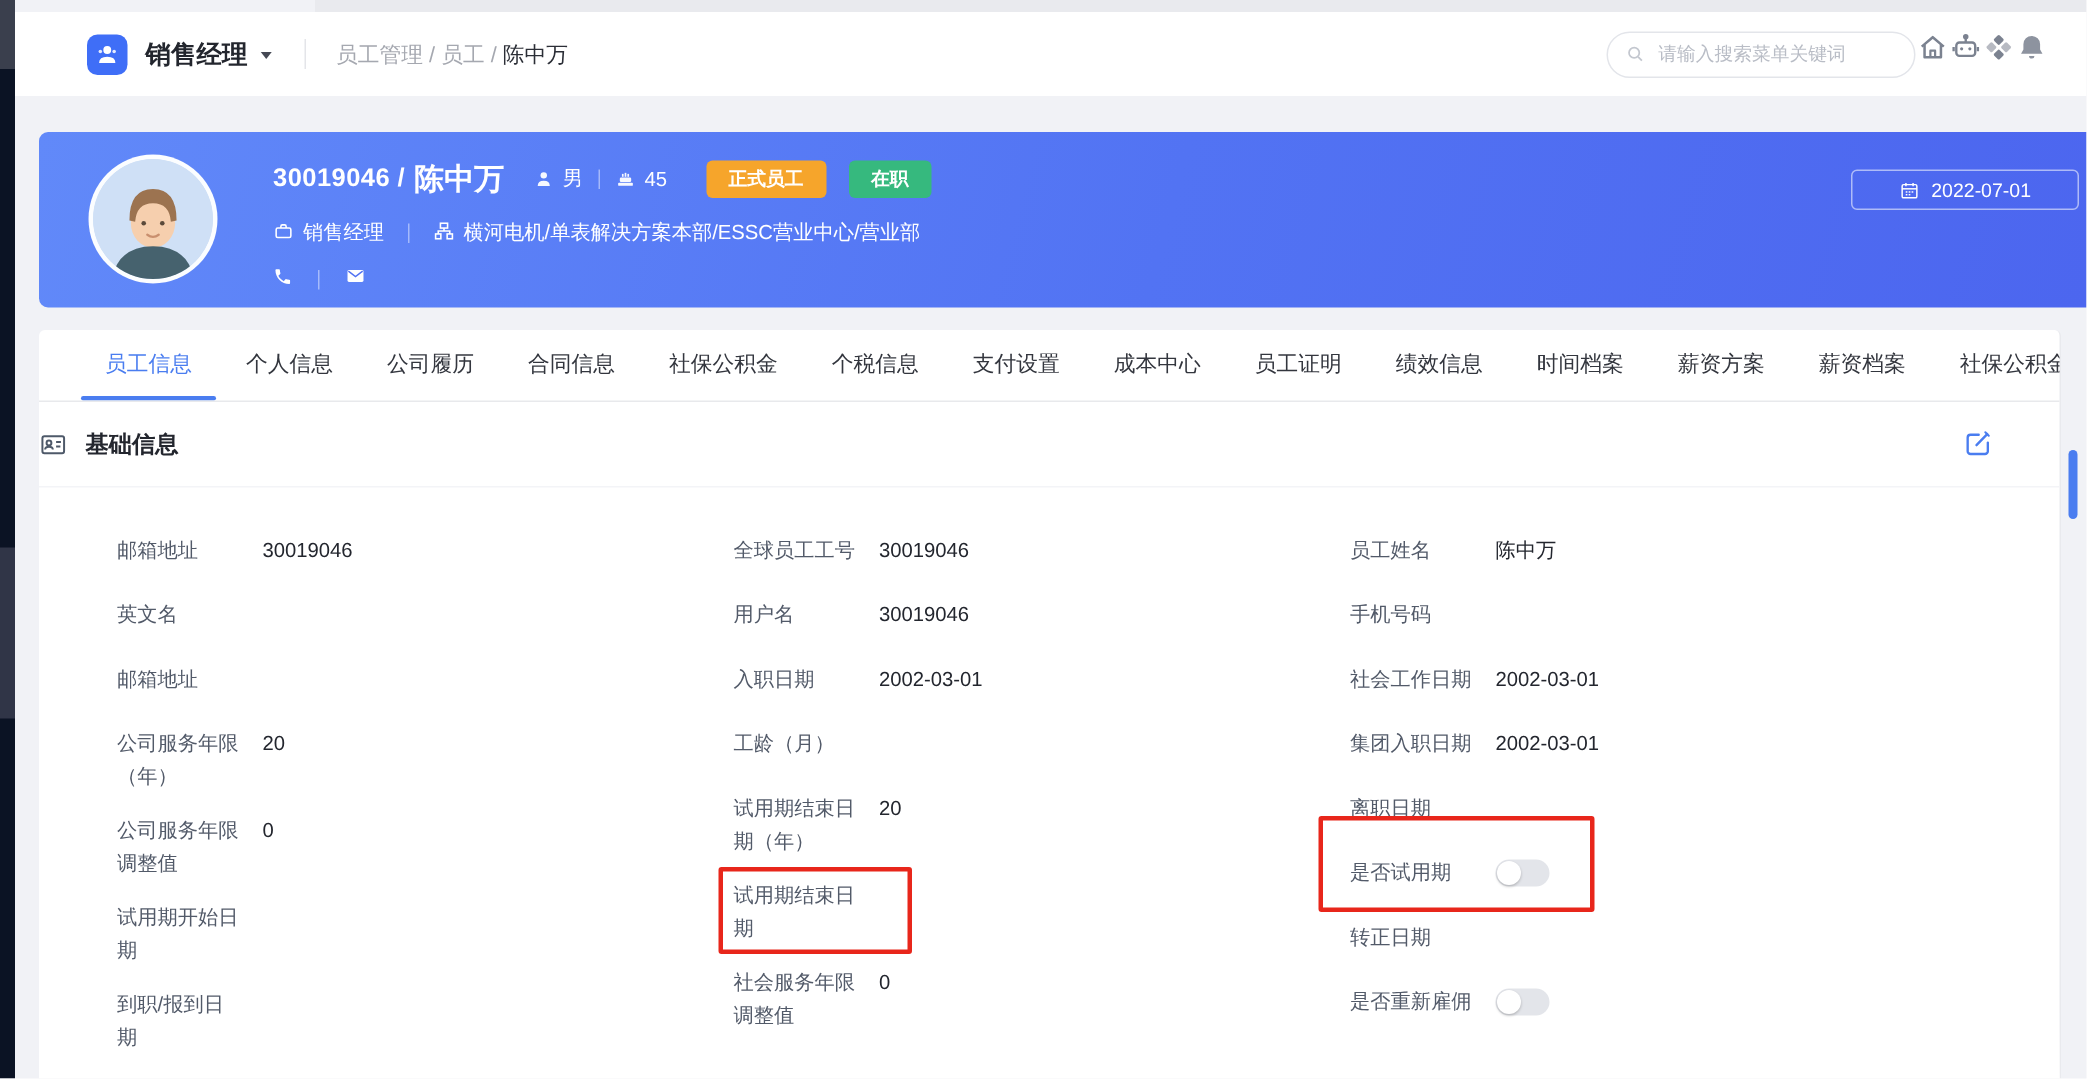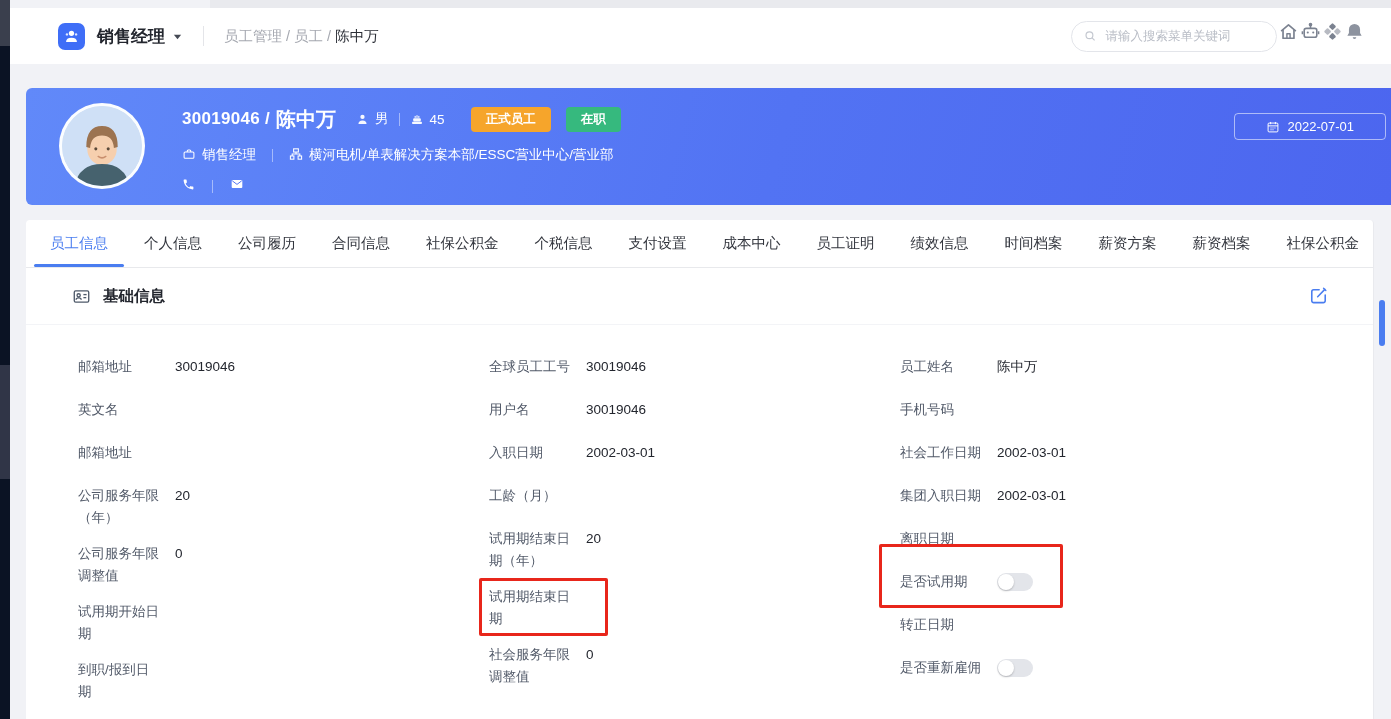--- a/index.html
+++ b/index.html
@@ -67,26 +67,26 @@
     position:absolute; right:5px; top:25px; height:27px;
     border:1px solid rgba(255,255,255,0.55); border-radius:4px;
     display:flex; align-items:center; gap:8px; padding:0 31px; font-size:13px; cursor:pointer;
   }
 
   
   .card {
     position:absolute; left:26px; top:220px; width:1348px; height:499px;
     background:#fff; border-radius:4px 4px 0 0; border-right:1px solid #e9eaee; z-index:10;
   }
-  .tabs { display:flex; gap:36px; padding-left:24px; border-bottom:1px solid #e8e9ec; height:48px; overflow:hidden; }
+  .tabs { display:flex; gap:36px; padding-left:44px; border-bottom:1px solid #e8e9ec; height:48px; overflow:hidden; }
   .tab { font-size:14.5px; color:#33363e; line-height:47px; position:relative; white-space:nowrap; cursor:pointer; }
   .tab.active { color:#4a7df0; }
   .tab.active::after { content:""; position:absolute; left:-16px; right:-16px; bottom:0; height:3px; background:#4a7df0; border-radius:2px; }
 
-  .sec-head { display:flex; align-items:center; height:57px; padding-left:46px; position:relative; border-bottom:1px solid #f3f4f7; }
+  .sec-head { display:flex; align-items:center; height:57px; position:relative; border-bottom:1px solid #f3f4f7; }
   .sec-icon { color:#4e5969; display:flex; }
   .sec-title { font-size:15.5px; font-weight:bold; color:#23262e; margin-left:12px; }
   .edit-btn { position:absolute; right:44px; top:17px; color:#4a7df0; cursor:pointer; display:flex; }
 
   .form { display:flex; align-items:flex-start; padding:31px 0 0 52px; }
   .fcol { display:flex; flex-direction:column; width:411px; }
   .fcol:last-child { width:auto; }
   .frow { display:flex; align-items:flex-start; margin-bottom:21px; font-size:13.5px; line-height:22px; position:relative; }
   .frow.ml2 { margin-bottom:14px; }
   .lbl { width:84px; margin-right:13px; color:#525a69; flex-shrink:0; }

